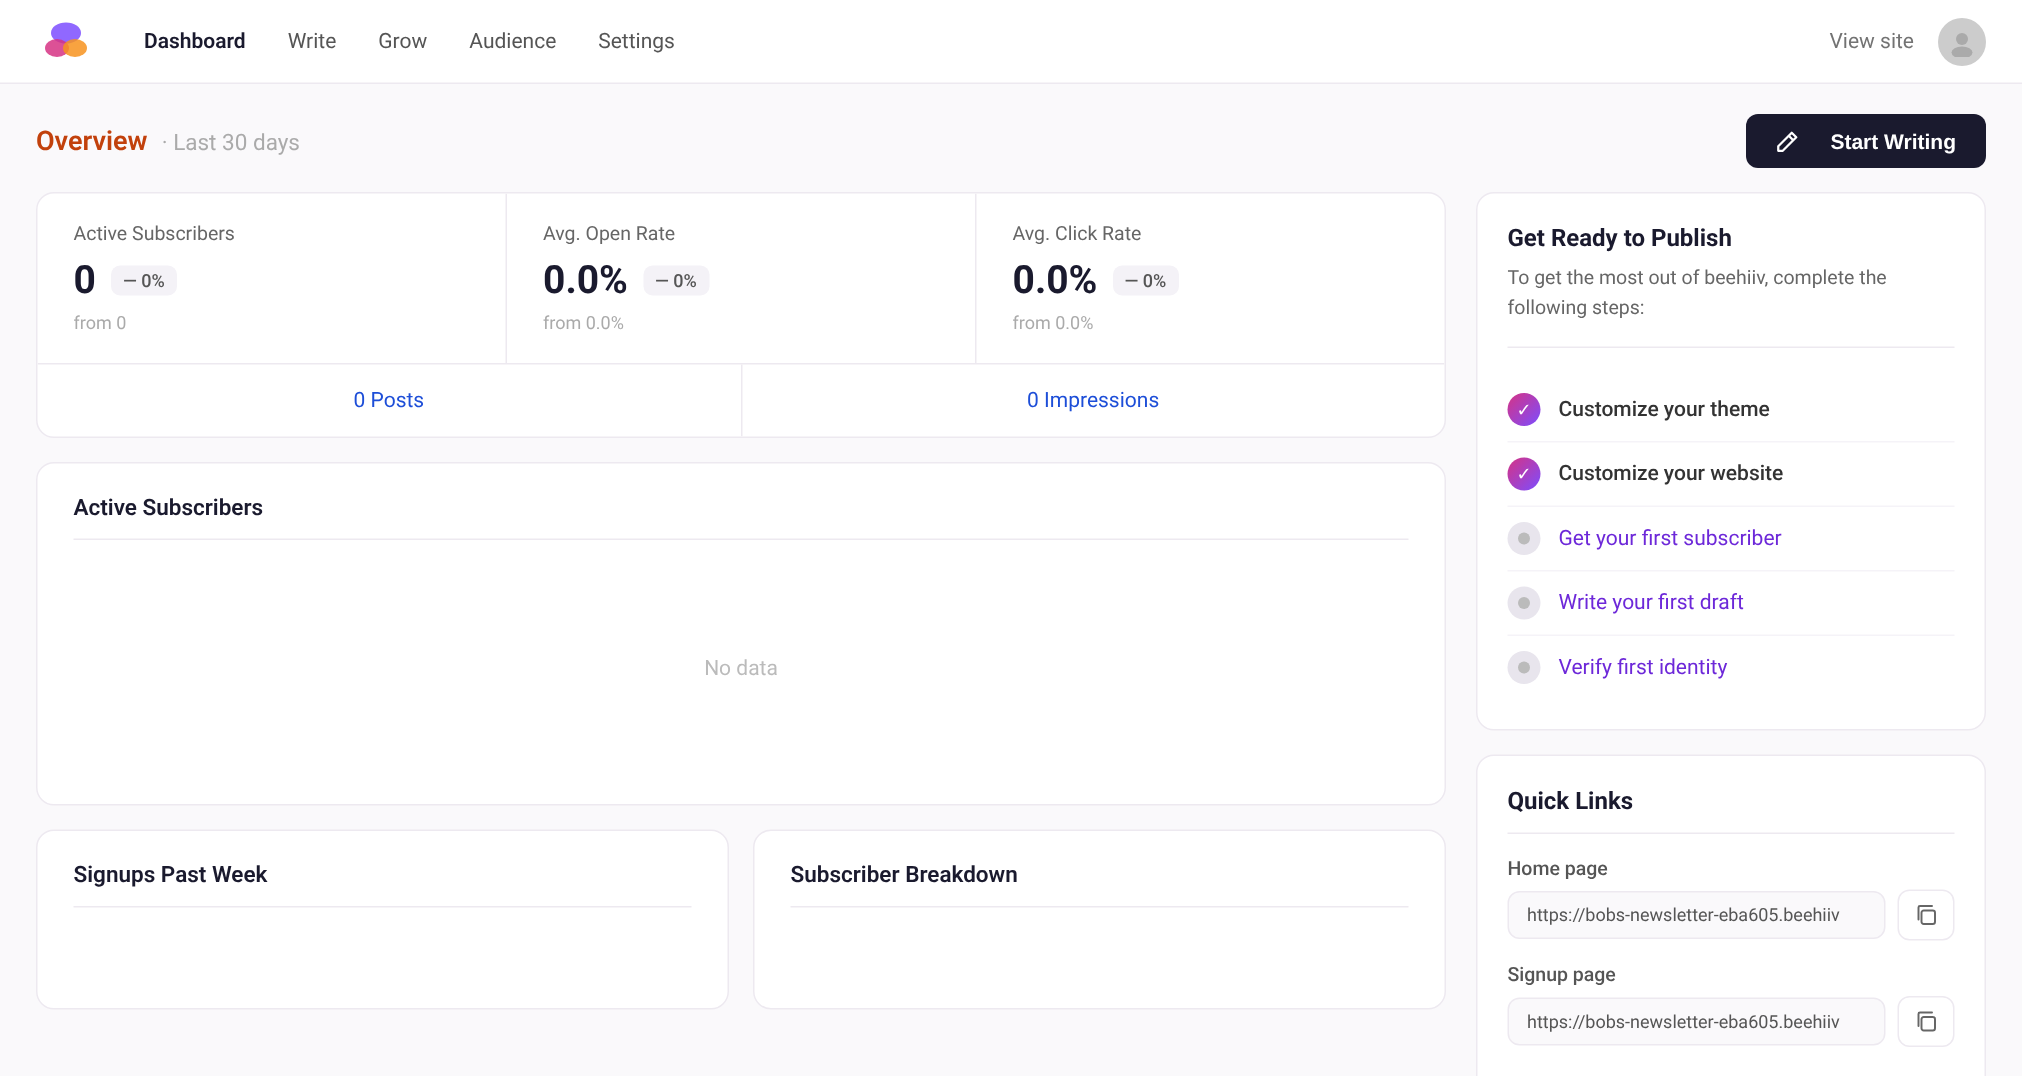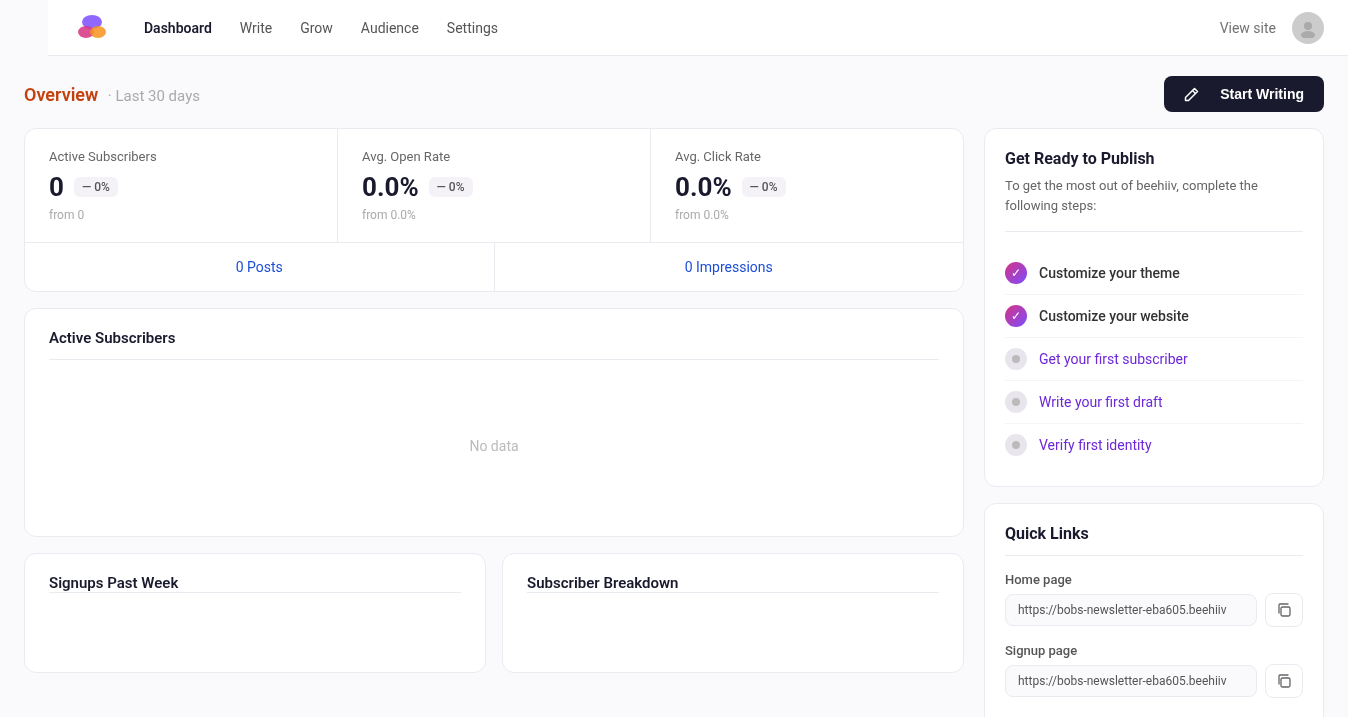--- a/index.html
+++ b/index.html
@@ -1,19 +1,19 @@
 <!DOCTYPE html>
 <html><head>
   <meta charset="utf-8">
   <style>
     * { box-sizing: border-box; margin: 0; padding: 0; }
     body { font-family: -apple-system, BlinkMacSystemFont, 'Segoe UI', Roboto, sans-serif; background: #faf9fb; color: #1a1a2e; font-size: 14px; }
 
     
-    .nav { display: flex; align-items: center; padding: 0 24px; height: 56px; background: #fff; border-bottom: 1px solid #ede9f0; gap: 32px; margin-left: 48px; }
+    .nav { display: flex; align-items: center; padding: 0 24px; height: 56px; background: #fff; border-bottom: 1px solid #ede9f0; gap: 32px; }
     .nav-links { display: flex; gap: 28px; align-items: center; flex: 1; }
     .nav-link { color: #555; font-size: 14px; cursor: pointer; text-decoration: none; }
     .nav-link.active { color: #1a1a2e; font-weight: 600; }
     .nav-right { display: flex; align-items: center; gap: 16px; margin-left: auto; }
     .view-site { font-size: 14px; color: #737373; cursor: pointer; }
     .avatar { width: 32px; height: 32px; border-radius: 50%; background: #ccc; display: flex; align-items: center; justify-content: center; }
 
     
     .page-header { display: flex; align-items: center; justify-content: space-between; padding: 20px 24px 16px; }
     .start-writing-btn { background: #1a1a2e; color: #fff; border: none; border-radius: 8px; padding: 10px 20px; font-size: 14px; font-weight: 600; cursor: pointer; display: flex; align-items: center; gap: 21px; }
@@ -42,21 +42,21 @@
     .metric-item:last-child { border-right: none; }
 
     
     .chart-card { padding: 20px 24px; min-height: 220px; }
     .chart-title { font-size: 15px; font-weight: 600; color: #1a1a2e; margin-bottom: 16px; border-bottom: 1px solid #ede9f0; padding-bottom: 12px; }
     .chart-empty { display: flex; align-items: center; justify-content: center; height: 140px; color: #bbb; font-size: 14px; }
 
     
     .bottom-row { display: flex; gap: 16px; }
     .bottom-card { flex: 1; padding: 20px 24px; min-height: 120px; }
-    .bottom-card-title { font-size: 15px; font-weight: 600; color: #1a1a2e; border-bottom: 1px solid #ede9f0; padding-bottom: 0; }
+    .bottom-card-title { font-size: 15px; font-weight: 600; color: #1a1a2e; border-bottom: 1px solid #ede9f0; padding-bottom: 12px; }
 
     
     .get-ready-card { padding: 20px; }
     .get-ready-title { font-size: 16px; font-weight: 700; color: #1a1a2e; margin-bottom: 8px; }
     .get-ready-subtitle { font-size: 13px; color: #666; margin-bottom: 20px; line-height: 1.5; border-bottom: 1px solid #ede9f0; padding-bottom: 16px; }
     .checklist-item { display: flex; align-items: center; gap: 12px; padding: 10px 0; border-bottom: 1px solid #f5f3f8; font-size: 14px; }
     .checklist-item:last-child { border-bottom: none; }
     .check-icon { width: 22px; height: 22px; border-radius: 50%; display: flex; align-items: center; justify-content: center; flex-shrink: 0; }
     .check-done { background: linear-gradient(135deg, #d63384, #7c4dff); color: #fff; font-size: 12px; }
     .check-pending { background: #e8e5ed; }

